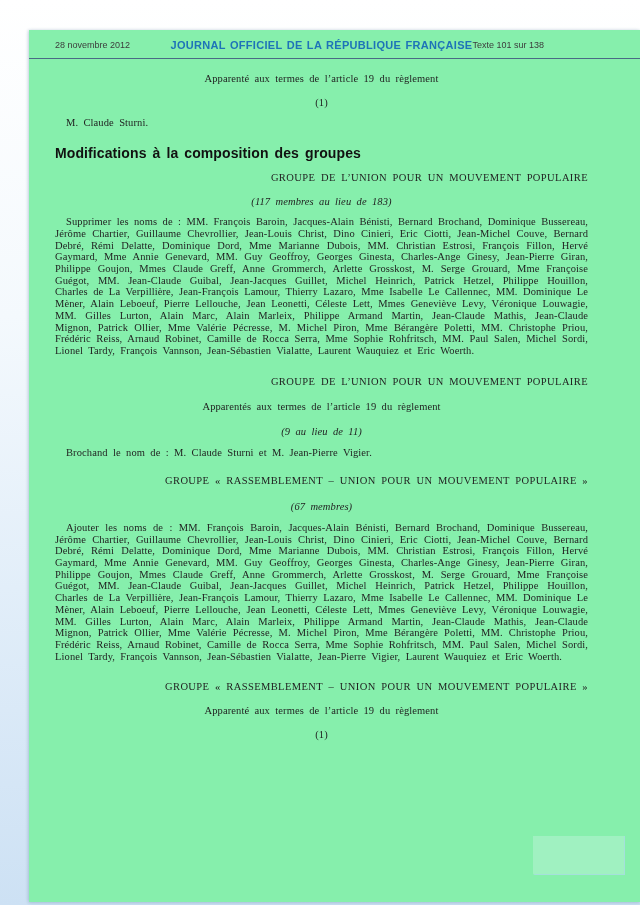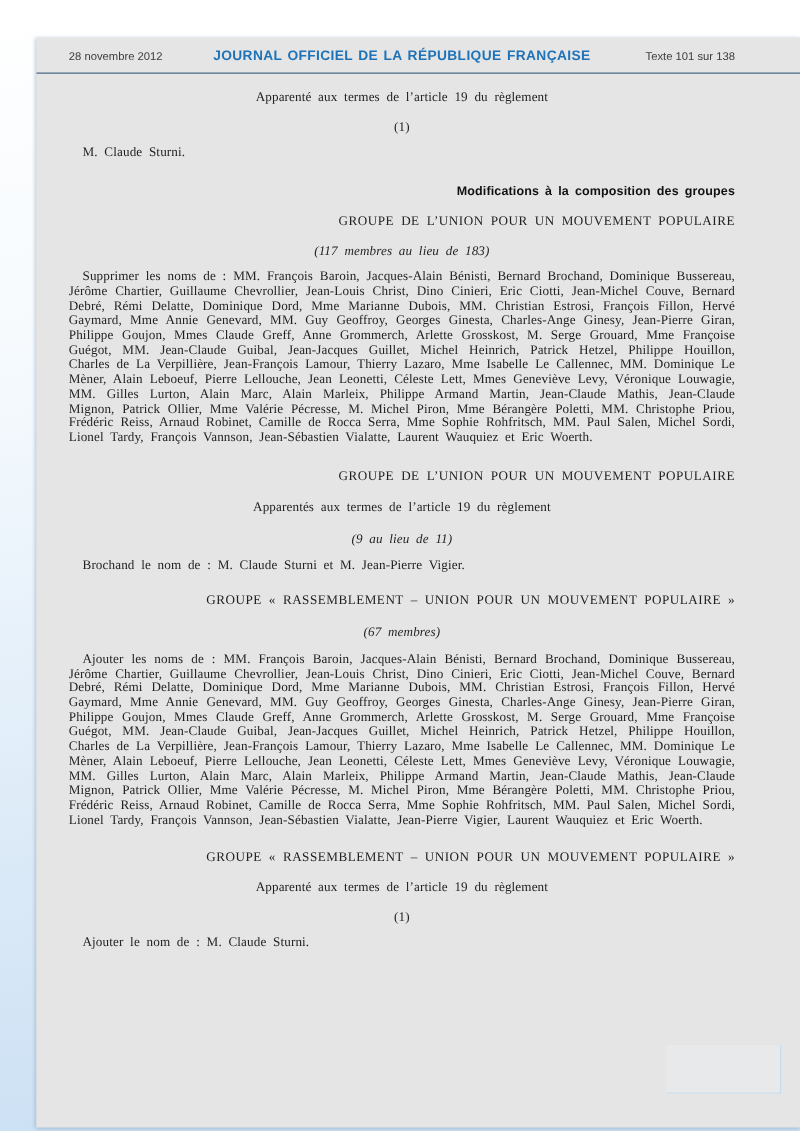--- a/index.html
+++ b/index.html
@@ -7,60 +7,60 @@
     width: 640px; height: 905px;
     overflow: hidden;
     font-family: "Liberation Serif", "DejaVu Serif", serif;
     background: linear-gradient(180deg, #ffffff 0%, #f4f9fd 35%, #e2eef9 65%, #cde1f4 100%);
     position: relative;
   }
   .page {
     position: absolute;
     left: 29px; top: 30px;
     width: 611px; height: 872px;
-    background: #e5e5e5;
+    background: #86efac;
     box-shadow: -1px 0 3px rgba(120,150,180,0.30), 0 1px 3px rgba(120,150,180,0.30);
     overflow: hidden;
   }
   
   .jo-header {
     padding: 9px 44px 0 14px;
     border-bottom: 1px solid #4a6a85;
   }
   .jo-header-row {
     display: flex; align-items: center;
     padding: 0 8px 7px 12px;
     font-family: "Liberation Sans", "DejaVu Sans", sans-serif;
   }
   .jo-date, .jo-ref {
     font-size: 9px; color: #3c3c3c; white-space: nowrap;
   }
   .jo-date { width: 130px; text-align: left; }
-  .jo-ref  { width: 130px; text-align: right; }
+  .jo-ref  { width: 130px; }
   .jo-title {
     flex: 1; text-align: center;
     font-size: 11px; font-weight: bold; color: #1e73b8;
     letter-spacing: 0.3px; word-spacing: 1px; white-space: nowrap;
   }
   
   .content {
     padding: 14px 52px 0 26px;
     color: #1f1f1f;
     font-size: 10.5px;
     line-height: 11.7px;
     letter-spacing: 0.1px;
     word-spacing: 2.6px;
   }
   .blk-center { text-align: center; }
   .blk-note   { text-align: center; font-style: italic; }
   .blk-group  { text-align: right; letter-spacing: 0.4px; }
   .blk-title  {
-    text-align: right;
+    text-align: left;
     font-family: "Liberation Sans", "DejaVu Sans", sans-serif;
-    font-weight: bold; font-size: 10px; color: #111;
+    font-weight: bold; font-size: 14px; color: #111;
     word-spacing: 2px; letter-spacing: 0.1px;
   }
   .blk-para { text-align: left; text-indent: 11px; }
   .blk-just { text-align: justify; text-indent: 11px; }
   .sp-9  { margin-top: 9px; }
   .sp-12 { margin-top: 12px; }
   .sp-13 { margin-top: 13px; }
   .sp-14 { margin-top: 14px; }
   .sp-17 { margin-top: 17px; }
   .sp-19 { margin-top: 19px; }
@@ -101,18 +101,17 @@
       <div class="blk-group sp-19">GROUPE DE L’UNION POUR UN MOUVEMENT POPULAIRE</div>
       <div class="blk-center sp-14">Apparentés aux termes de l’article 19 du règlement</div>
       <div class="blk-note sp-13">(9 au lieu de 11)</div>
       <div class="blk-para sp-9">Brochand le nom de : M. Claude Sturni et M. Jean-Pierre Vigier.</div>
       <div class="blk-group sp-17">GROUPE « RASSEMBLEMENT – UNION POUR UN MOUVEMENT POPULAIRE »</div>
       <div class="blk-note sp-14">(67 membres)</div>
       <div class="blk-just sp-9">Ajouter les noms de : MM. François Baroin, Jacques-Alain Bénisti, Bernard Brochand, Dominique Bussereau, Jérôme Chartier, Guillaume Chevrollier, Jean-Louis Christ, Dino Cinieri, Eric Ciotti, Jean-Michel Couve, Bernard Debré, Rémi Delatte, Dominique Dord, Mme Marianne Dubois, MM. Christian Estrosi, François Fillon, Hervé Gaymard, Mme Annie Genevard, MM. Guy Geoffroy, Georges Ginesta, Charles-Ange Ginesy, Jean-Pierre Giran, Philippe Goujon, Mmes Claude Greff, Anne Grommerch, Arlette Grosskost, M. Serge Grouard, Mme Françoise Guégot, MM. Jean-Claude Guibal, Jean-Jacques Guillet, Michel Heinrich, Patrick Hetzel, Philippe Houillon, Charles de La Verpillière, Jean-François Lamour, Thierry Lazaro, Mme Isabelle Le Callennec, MM. Dominique Le Mèner, Alain Leboeuf, Pierre Lellouche, Jean Leonetti, Céleste Lett, Mmes Geneviève Levy, Véronique Louwagie, MM. Gilles Lurton, Alain Marc, Alain Marleix, Philippe Armand Martin, Jean-Claude Mathis, Jean-Claude Mignon, Patrick Ollier, Mme Valérie Pécresse, M. Michel Piron, Mme Bérangère Poletti, MM. Christophe Priou, Frédéric Reiss, Arnaud Robinet, Camille de Rocca Serra, Mme Sophie Rohfritsch, MM. Paul Salen, Michel Sordi, Lionel Tardy, François Vannson, Jean-Sébastien Vialatte, Jean-Pierre Vigier, Laurent Wauquiez et Eric Woerth.</div>
       <div class="blk-group sp-19">GROUPE « RASSEMBLEMENT – UNION POUR UN MOUVEMENT POPULAIRE »</div>
       <div class="blk-center sp-12">Apparenté aux termes de l’article 19 du règlement</div>
       <div class="blk-center sp-12">(1)</div>
-      <div class="blk-para sp-9">Ajouter le nom de : M. Claude Sturni.</div>
     </div>
 
   </div>
   <div class="ghost-box"></div>
 </div>
 
 </body></html>

